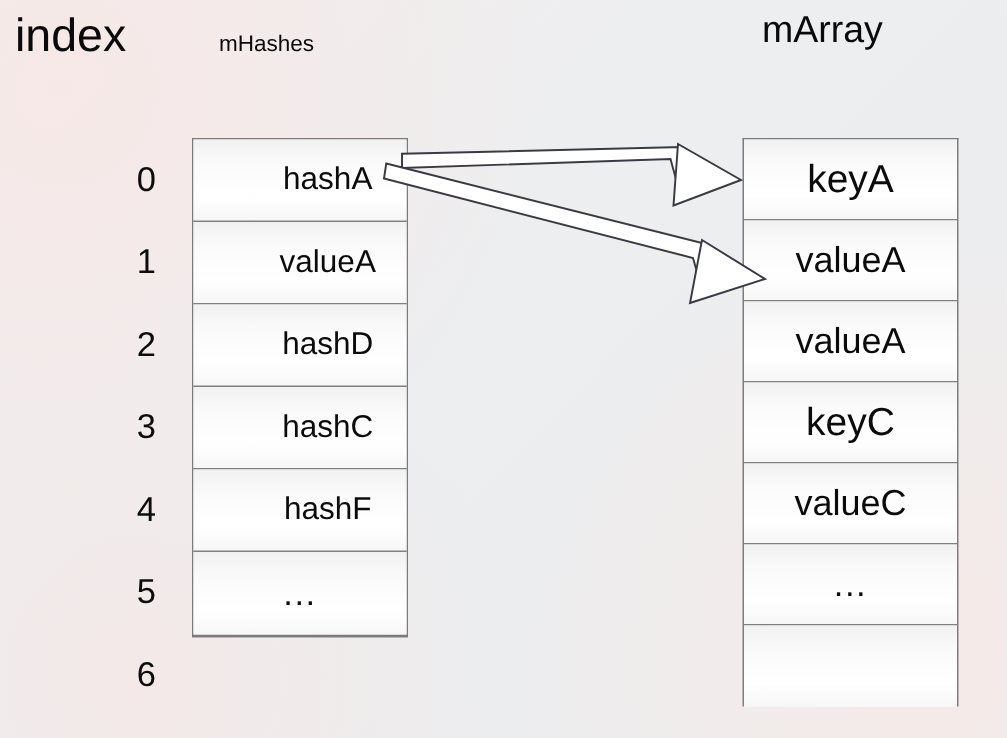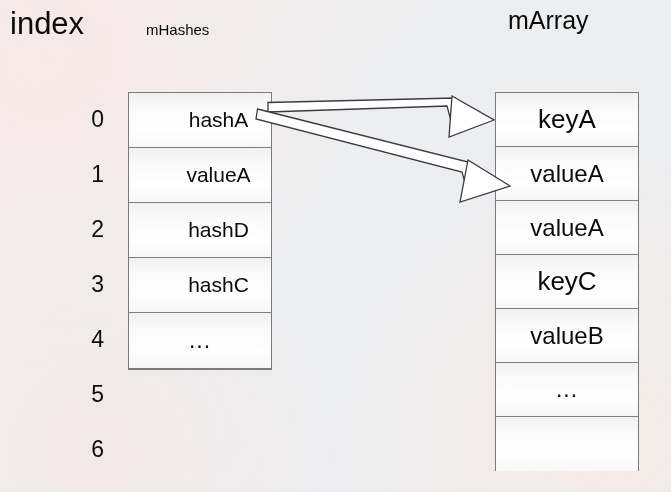--- a/index.html
+++ b/index.html
@@ -134,29 +134,30 @@
     <div class="index-cell">4</div>
     <div class="index-cell">5</div>
     <div class="index-cell">6</div>
   </div>
 
   <div class="table" id="table-hashes">
     <div class="cell sz-small">hashA</div>
     <div class="cell sz-small">valueA</div>
     <div class="cell sz-small">hashD</div>
     <div class="cell sz-small">hashC</div>
+    <div class="cell sz-small">hashF</div>
     <div class="cell sz-dots">...</div>
   </div>
 
   <div class="table" id="table-array">
     <div class="cell sz-big">keyA</div>
     <div class="cell sz-mid">valueA</div>
     <div class="cell sz-mid">valueA</div>
     <div class="cell sz-big">keyC</div>
-    <div class="cell sz-mid">valueB</div>
+    <div class="cell sz-mid">valueC</div>
     <div class="cell sz-dots">...</div>
     <div class="cell"></div>
   </div>
 
   <svg id="arrows" viewBox="0 0 671 492">
 
     <polygon fill="#ffffff" stroke="#3a3a42" stroke-width="1.3" stroke-linejoin="miter" points="268,102.5 455,98 453,128 447,106 268,112"></polygon>
     <polygon fill="#ffffff" stroke="#3a3a42" stroke-width="1.3" stroke-linejoin="miter" points="452,96 494,120 449,137"></polygon>
 
     <polygon fill="#ffffff" stroke="#3a3a42" stroke-width="1.3" stroke-linejoin="miter" points="257.5,109 472,163 468,193 462,172 256,119"></polygon>

